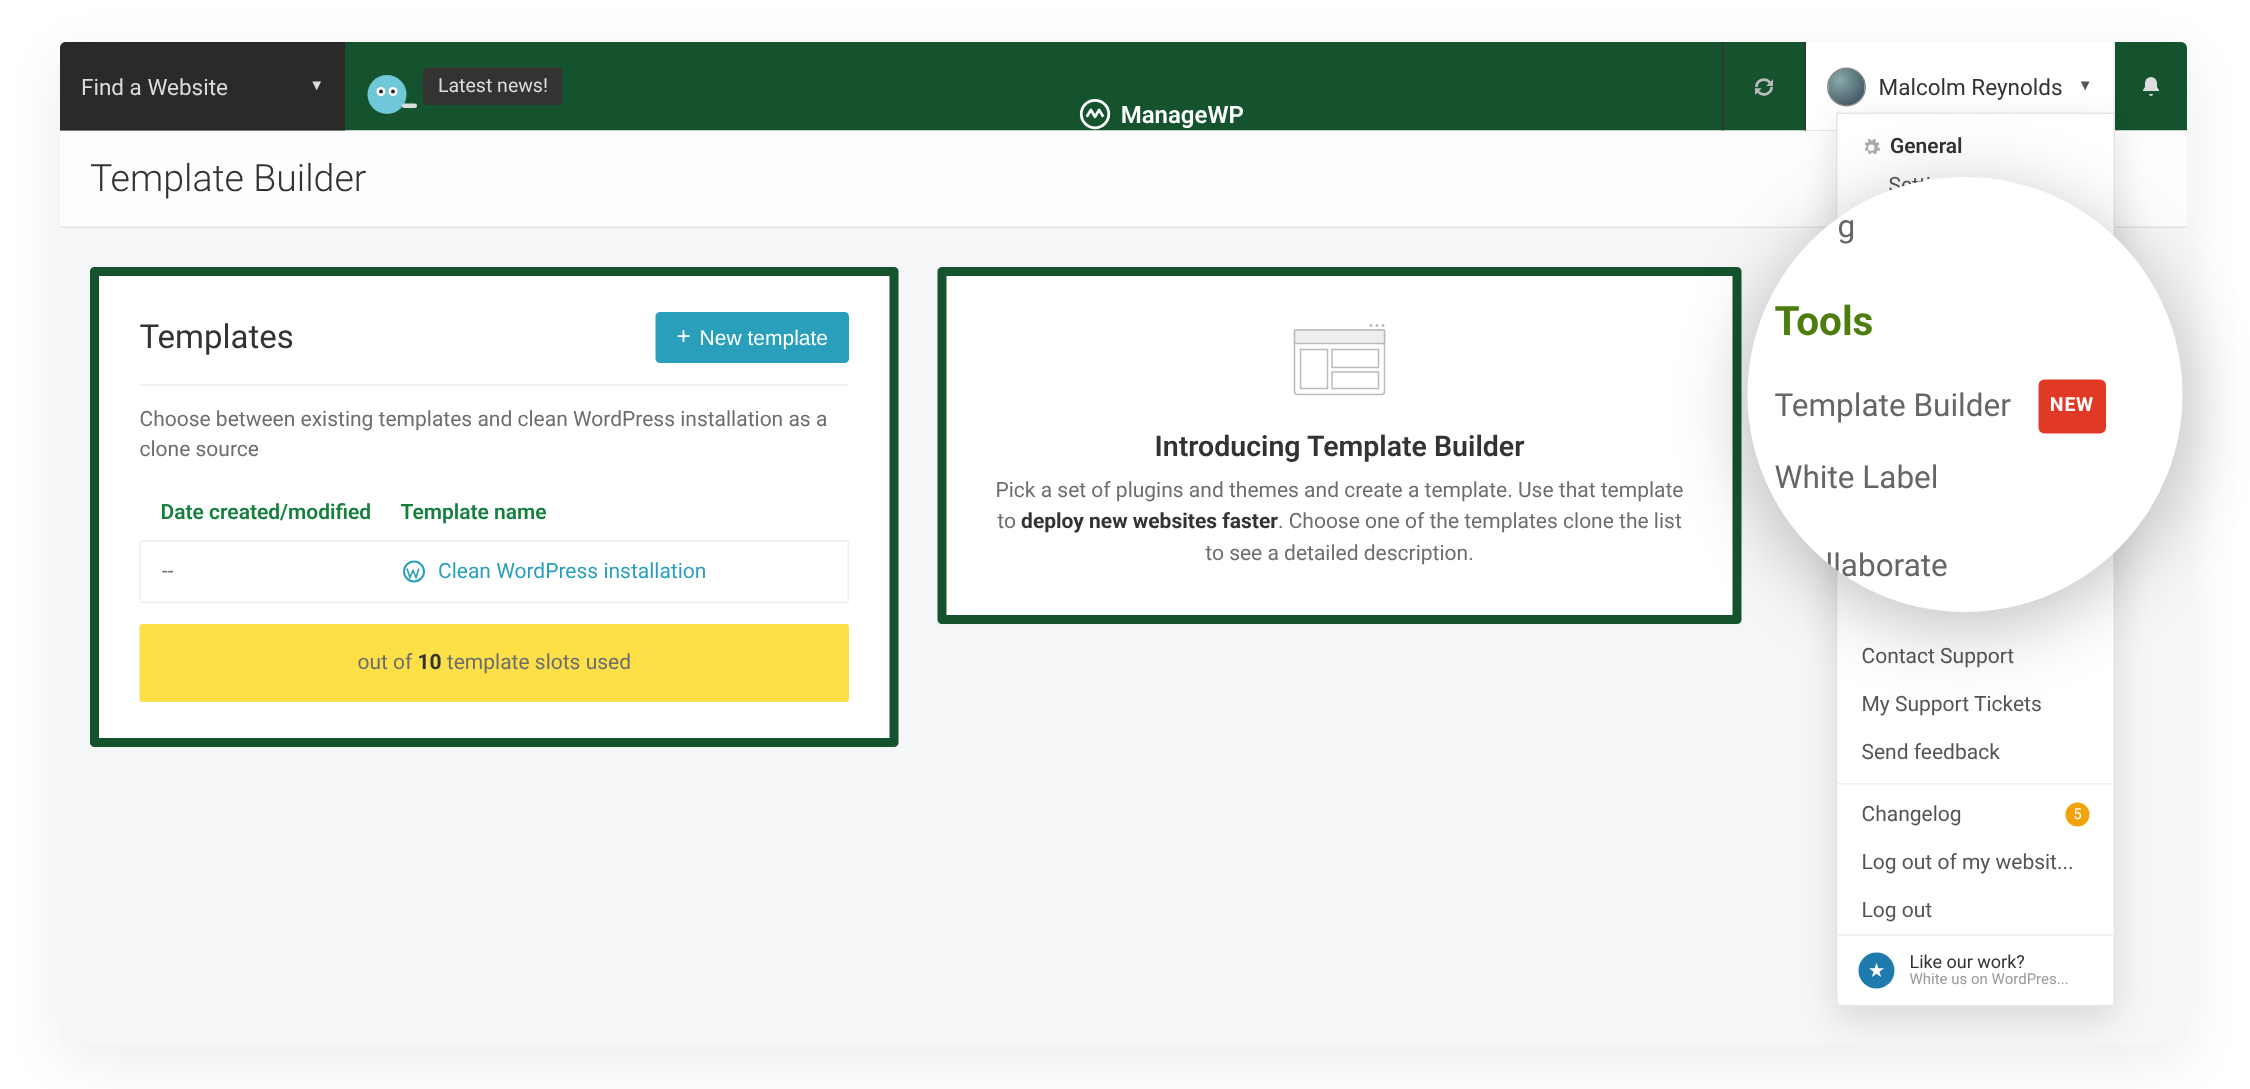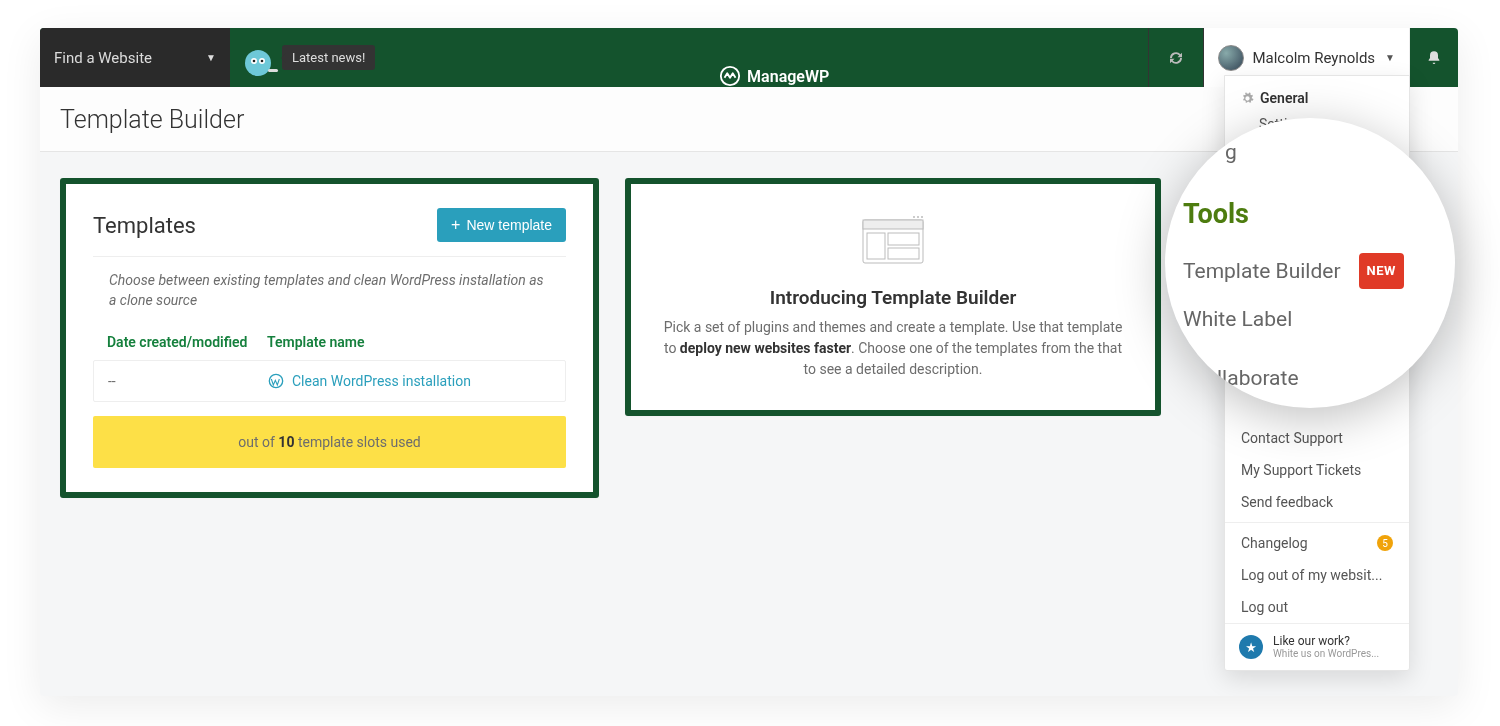--- a/index.html
+++ b/index.html
@@ -22,21 +22,21 @@
 .page-title-bar { height: 65px; display: flex; align-items: center; padding: 0 20px; background: #fdfdfd; border-bottom: 1px solid #e5e5e5; }
 .page-title { font-size: 25px; font-weight: 300; color: #333; }
 .content { padding: 26px 20px; display: flex; gap: 26px; align-items: flex-start; }
 .card { background: #fff; border: 6px solid #14532d; border-radius: 3px; padding: 24px 27px; box-shadow: 0 1px 2px rgba(0,0,0,0.02); }
 .card-left { width: 539px; }
 .card-right { width: 536px; text-align: center; padding-top: 30px; padding-bottom: 30px; }
 .tpl-head { display: flex; align-items: center; justify-content: space-between; padding-bottom: 14px; border-bottom: 1px solid #eee; }
 .tpl-title { font-size: 22px; font-weight: 400; color: #333; }
 .btn-new { background: #2a9fbc; color: #fff; border: none; border-radius: 3px; padding: 8px 14px; font-size: 14px; display: flex; align-items: center; gap: 6px; cursor: pointer; }
 .btn-new .plus { font-size: 16px; font-weight: 300; }
-.tpl-desc { color: #6d6d6d; font-size: 14px; margin: 14px 16px 18px; line-height: 1.4; font-style: italic; }
+.tpl-desc { color: #6d6d6d; font-size: 14px; margin: 14px 0 18px; line-height: 1.4; }
 .tbl-header { display: flex; font-size: 14px; font-weight: 600; color: #15803d; padding: 6px 14px; }
 .col-date { width: 160px; }
 .col-name { flex: 1; }
 .tbl-row { display: flex; align-items: center; border: 1px solid #eee; border-radius: 2px; padding: 12px 14px; font-size: 14px; cursor: pointer; margin-top: 4px; }
 .tbl-row .col-date { color: #6d6d6d; }
 .link { color: #2a9fbc; display: flex; align-items: center; gap: 8px; }
 .wp-icon { width: 16px; height: 16px; }
 .slots-info { background: #fde047; border-radius: 2px; text-align: center; padding: 18px; color: #6d6d6d; font-size: 14px; margin-top: 14px; }
 .slots-info b { color: #333; }
 .intro-icon { width: 62px; height: 50px; margin: 0 auto 18px; }
@@ -150,21 +150,21 @@
         <rect x="1" y="6" width="60" height="9" fill="#eee" stroke="#bbb"></rect>
         <circle cx="52" cy="3" r="1" fill="#bbb"></circle>
           <circle cx="56" cy="3" r="1" fill="#bbb"></circle>
           <circle cx="60" cy="3" r="1" fill="#bbb"></circle>
         <rect x="5" y="19" width="18" height="26" fill="none" stroke="#bbb"></rect>
         <rect x="26" y="19" width="31" height="12" fill="none" stroke="#bbb"></rect>
         <rect x="26" y="34" width="31" height="11" fill="none" stroke="#bbb"></rect>
       </svg>
       <div class="intro-title">Introducing Template Builder</div>
       <div class="intro-text">
-        <span>Pick a set of plugins and themes and create a template. Use that template to </span><b>deploy new websites faster</b><span>. Choose one of the templates from the that to see a detailed description.</span>
+        <span>Pick a set of plugins and themes and create a template. Use that template to </span><b>deploy new websites faster</b><span>. Choose one of the templates clone the list to see a detailed description.</span>
       </div>
     </div>
 
   </div>
 
   <div class="dropdown">
     <div class="dd-section">
       <div class="dd-section-head">
         <svg viewBox="0 0 24 24">
             <path d="M12 8a4 4 0 1 0 0 8 4 4 0 0 0 0-8zm9 4l2 1-1 3-2-1a8 8 0 0 1-2 2l1 2-3 1-1-2a8 8 0 0 1-3 0l-1 2-3-1 1-2a8 8 0 0 1-2-2l-2 1-1-3 2-1a8 8 0 0 1 0-3l-2-1 1-3 2 1a8 8 0 0 1 2-2L7 2l3-1 1 2a8 8 0 0 1 3 0l1-2 3 1-1 2a8 8 0 0 1 2 2l2-1 1 3-2 1a8 8 0 0 1 0 3z" fill="currentColor"></path>

